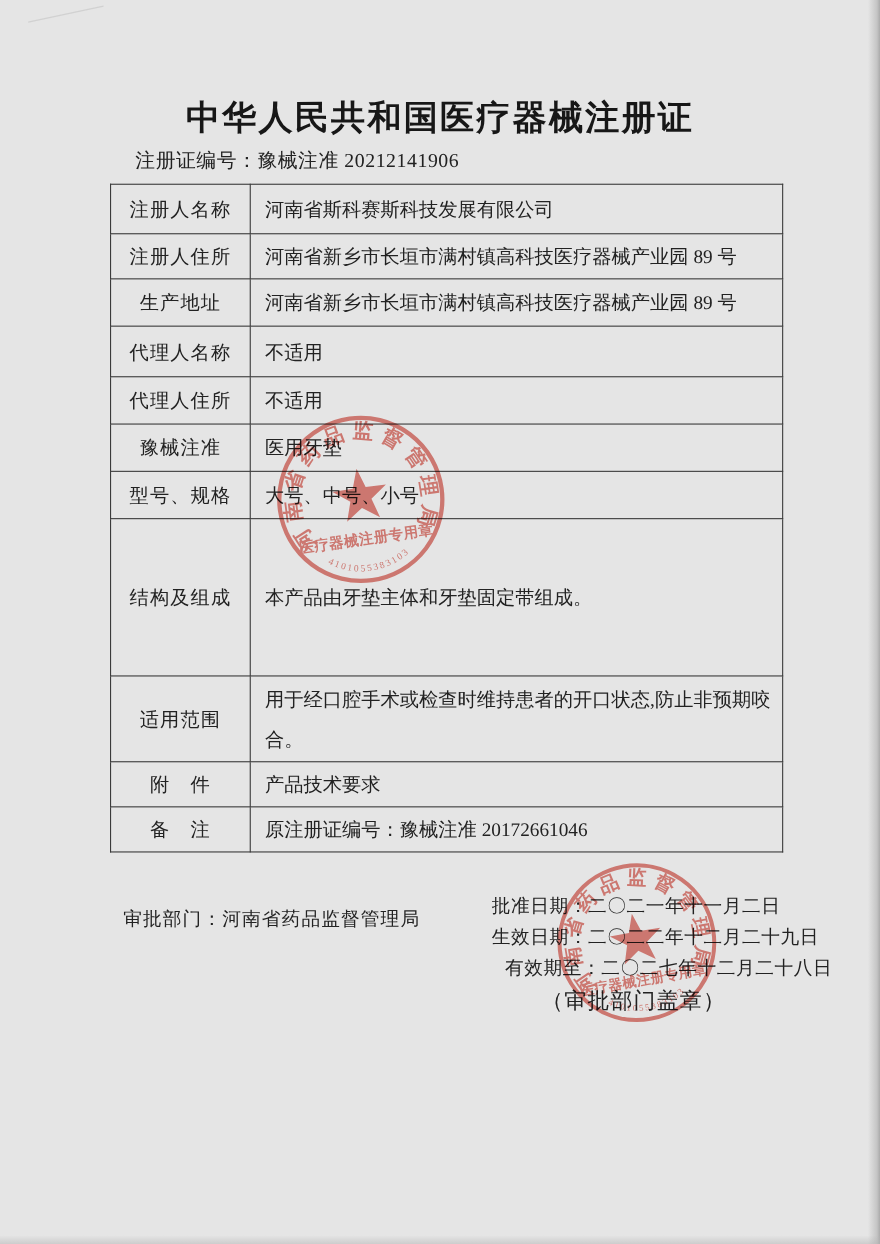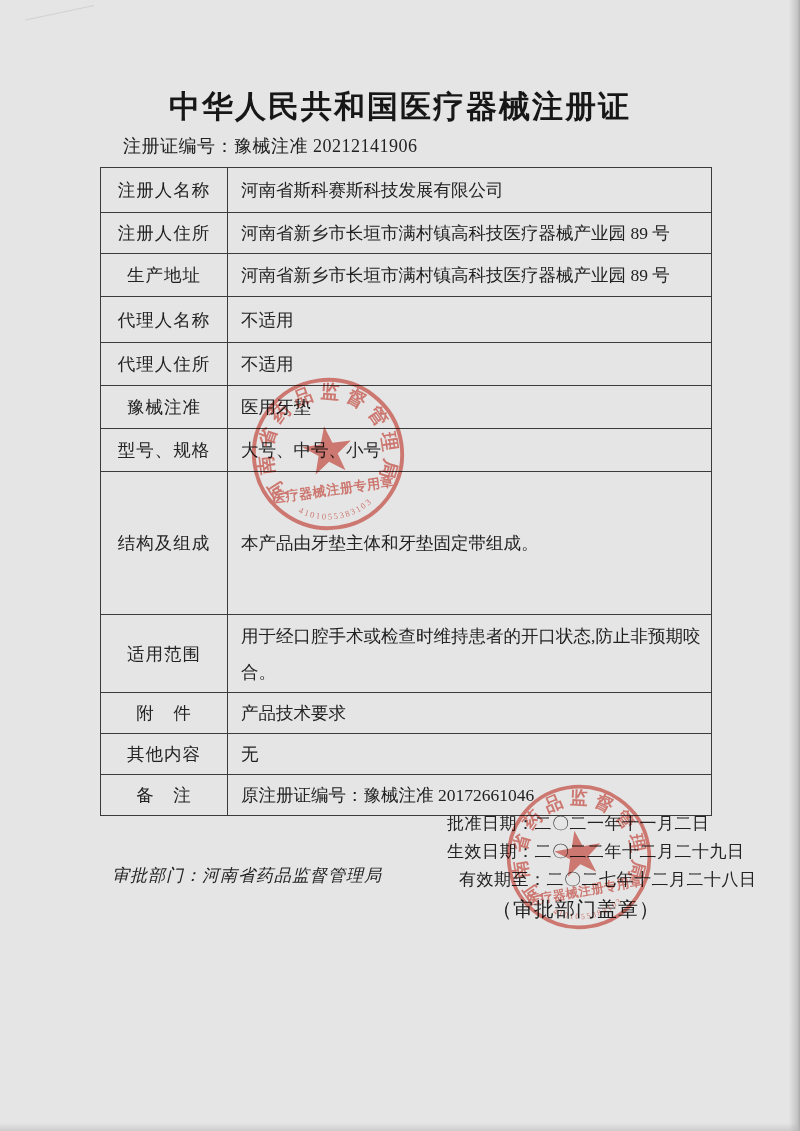--- a/index.html
+++ b/index.html
@@ -40,22 +40,22 @@
     letter-spacing:1px;
     padding:0 4px;
   }
   td.val{
     text-align:left;
     padding:2px 10px 2px 13px;
     line-height:36px;
     font-family:Liberation Serif, serif;
   }
   .footer-dept{
-    position:absolute;top:864px;left:112px;
-    font-size:17px;letter-spacing:1px;color:#222;font-style:italic;
+    position:absolute;top:824px;left:112px;
+    font-size:17px;letter-spacing:1px;color:#222;
   }
   .date-line{position:absolute;left:447px;font-size:17px;letter-spacing:0.5px;color:#222;}
   .date-1{top:812px;}
   .date-2{top:840px;}
   .date-3{top:868px;margin-left:12px;}
   .seal-note{
     position:absolute;top:896px;left:492px;
     font-size:20px;letter-spacing:1px;color:#222;
   }
   
@@ -138,24 +138,20 @@
     </tr>
     <tr style="height:78px">
       <td class="lab">适用范围</td>
       <td class="val">用于经口腔手术或检查时维持患者的开口状态,防止非预期咬合。</td>
     </tr>
     <tr style="height:39px">
       <td class="lab">附　件</td>
       <td class="val">产品技术要求</td>
     </tr>
     <tr style="height:40px">
-      <td class="lab">其他内容</td>
-      <td class="val">无</td>
-    </tr>
-    <tr style="height:40px">
       <td class="lab">备　注</td>
       <td class="val">原注册证编号：豫械注准 20172661046</td>
     </tr>
   </tbody>
     </table>
 
   <div class="footer-dept"><span>审批部门：</span><span>河南省药品监督管理局</span></div>
 
   <div class="date-line date-1"><span>批准日期：</span><span>二〇二一年十一月二日</span></div>
   <div class="date-line date-2"><span>生效日期：</span><span>二〇二二年十二月二十九日</span></div>

